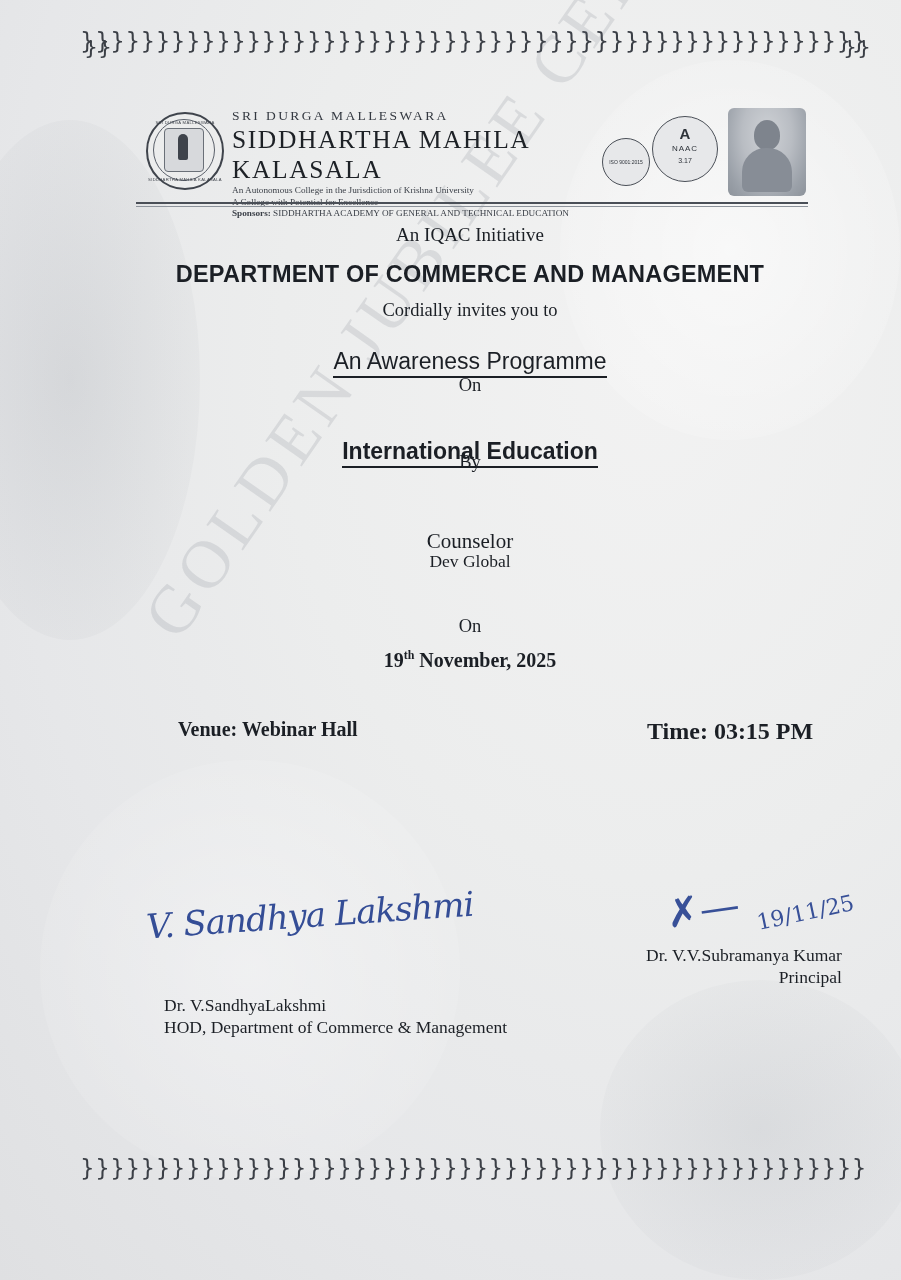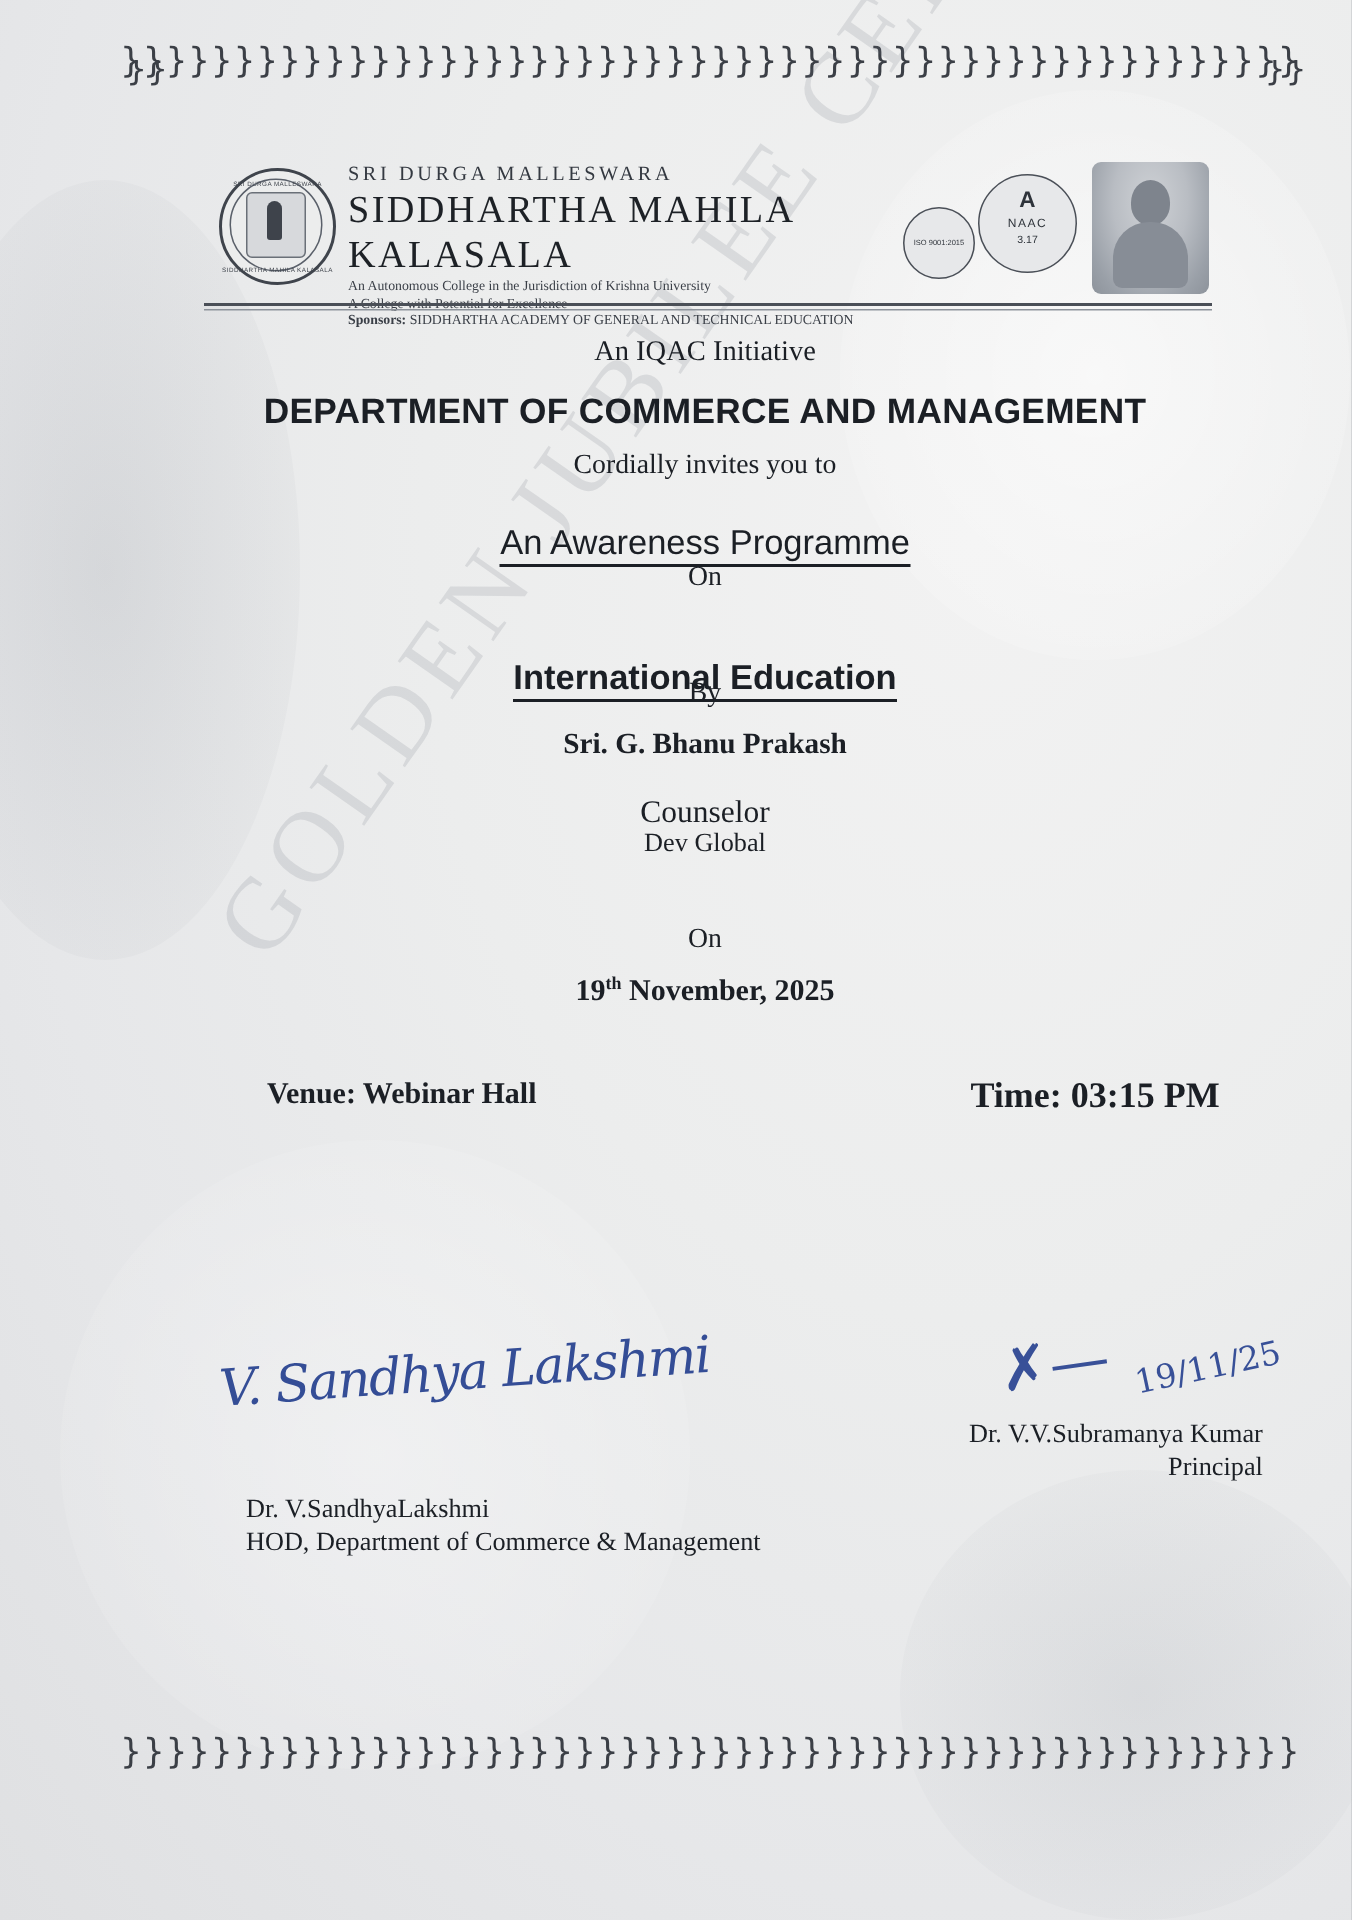--- a/index.html
+++ b/index.html
@@ -376,21 +376,20 @@
     <span>An Awareness Programme</span>
   </div>
 
   <div class="center-line t-on1">On</div>
 
   <div class="center-line t-topic">
     <span>International Education</span>
   </div>
 
   <div class="center-line t-by">By</div>
-  <div class="center-line t-speaker">Sri. G. Bhanu Prakash</div>
   <div class="center-line t-role1">Counselor</div>
   <div class="center-line t-role2">Dev Global</div>
   <div class="center-line t-on2">On</div>
 
   <div class="center-line t-date">
     <span>19</span><sup>th</sup><span> November, 2025</span>
   </div>
 
   <div id="venue">Venue: Webinar Hall</div>
   <div id="time">Time: 03:15 PM</div>

